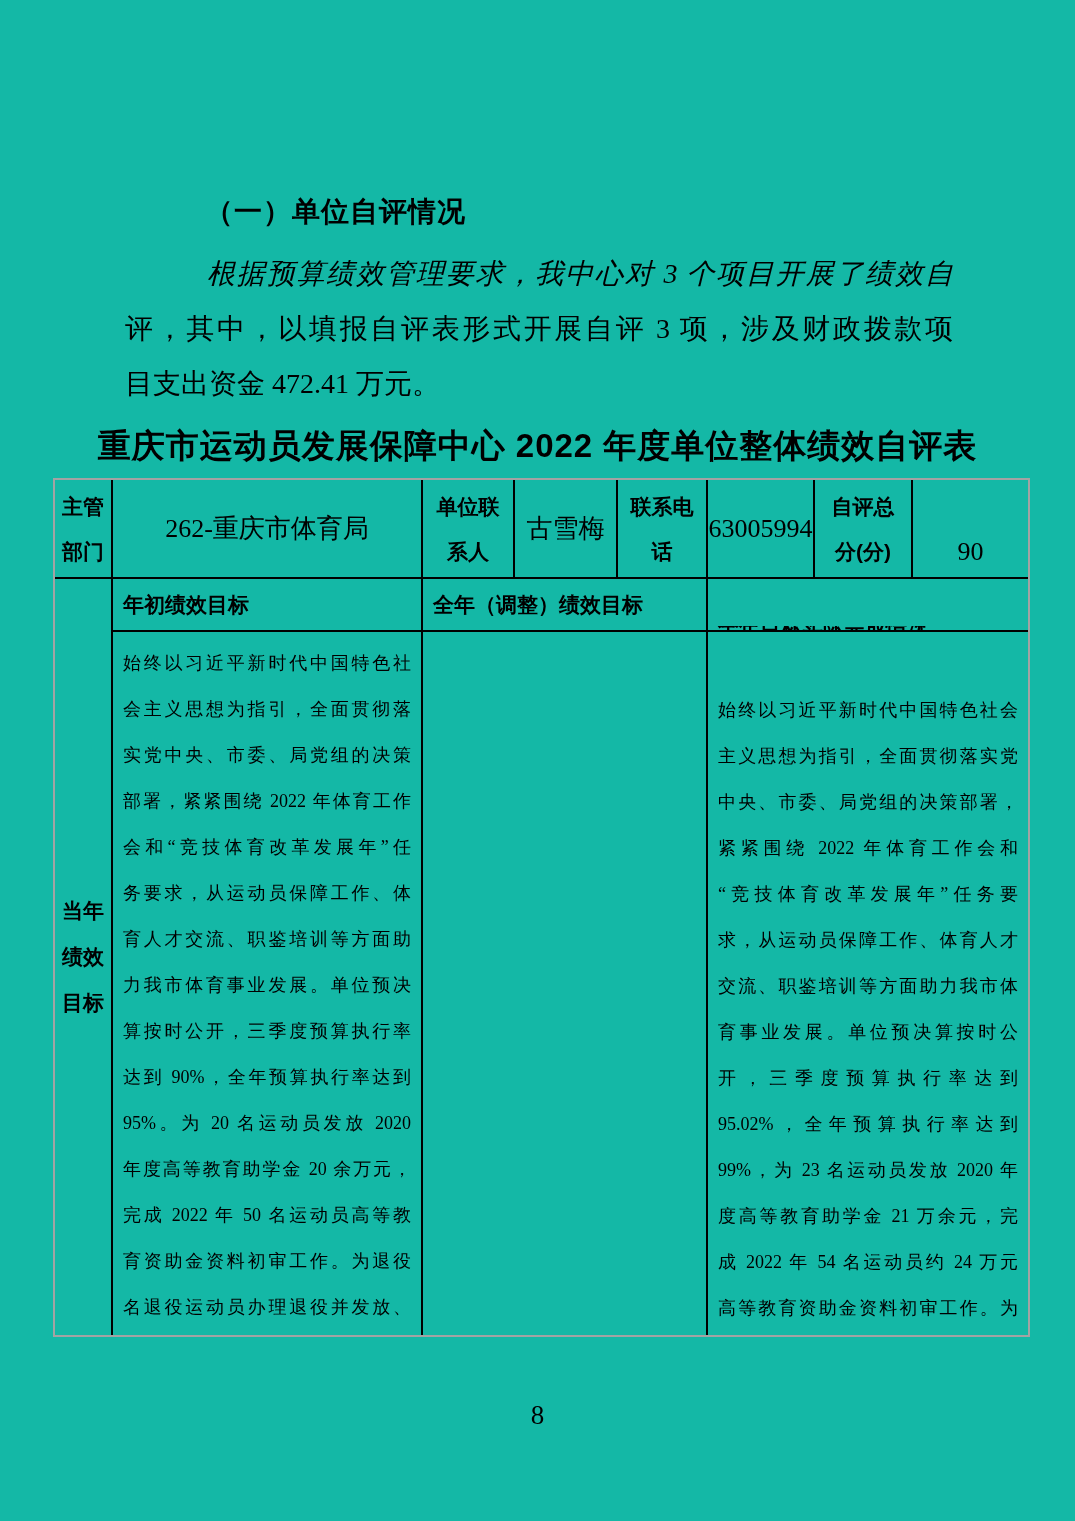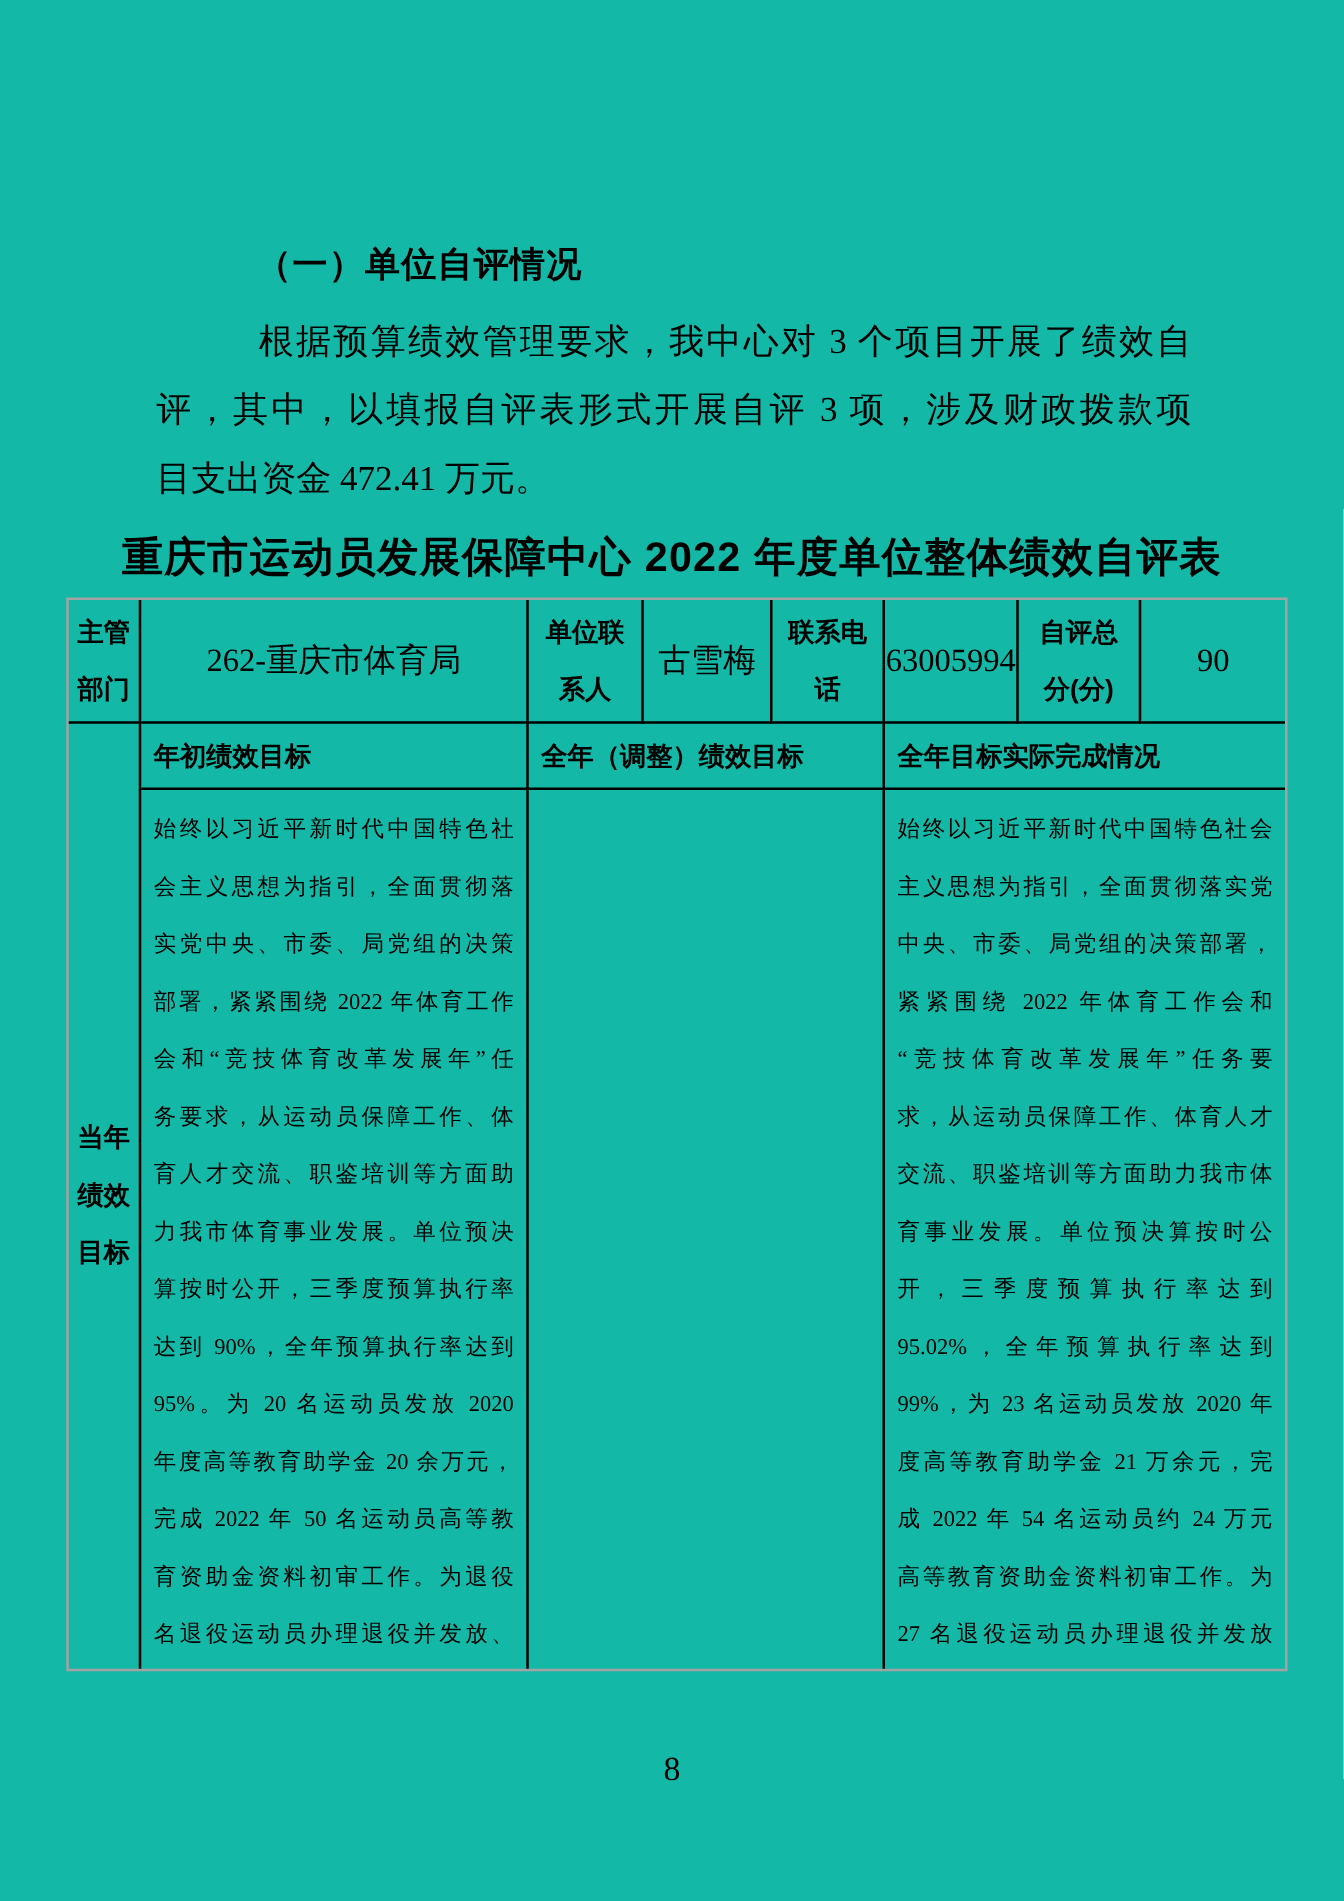--- a/index.html
+++ b/index.html
@@ -18,21 +18,21 @@
   }
   .intro{
     position:absolute;left:125px;top:246px;width:828px;
     font-size:28px;
   }
   .intro .tline{
     height:55px;line-height:55px;
     text-align:justify;text-align-last:justify;
     overflow:hidden;
   }
-  .intro .tline:first-child{text-indent:82px;}
+  .intro .tline:first-child{text-indent:82px;font-style:italic;}
   .intro .tline:last-child{text-align-last:left;}
   
   .table-title{
     position:absolute;left:0;top:424px;width:1075px;
     text-align:center;
     font-family:"Liberation Sans","DejaVu Sans",sans-serif;
     font-weight:bold;font-size:33px;letter-spacing:1px;
   }
   
   .perf-table{
@@ -44,21 +44,21 @@
     border:2px solid #a3a3a3;
     box-sizing:content-box;
   }
   .cell{
     box-sizing:border-box;
     border-right:2px solid #000;
     border-bottom:2px solid #000;
     display:flex;align-items:center;justify-content:center;
     overflow:hidden;
   }
-  .cell.no-r{border-right:none;}
+  .cell.no-r{border-right:none;margin-top:47px;}
   .cell.no-b{border-bottom:none;}
   .hdr{
     font-family:"Liberation Sans","DejaVu Sans",sans-serif;
     font-weight:bold;font-size:21px;line-height:45px;
     white-space:pre-line;text-align:center;
   }
   .val{font-size:26px;text-align:center;}
   .col-hdr{
     font-family:"Liberation Sans","DejaVu Sans",sans-serif;
     font-weight:bold;font-size:21px;

